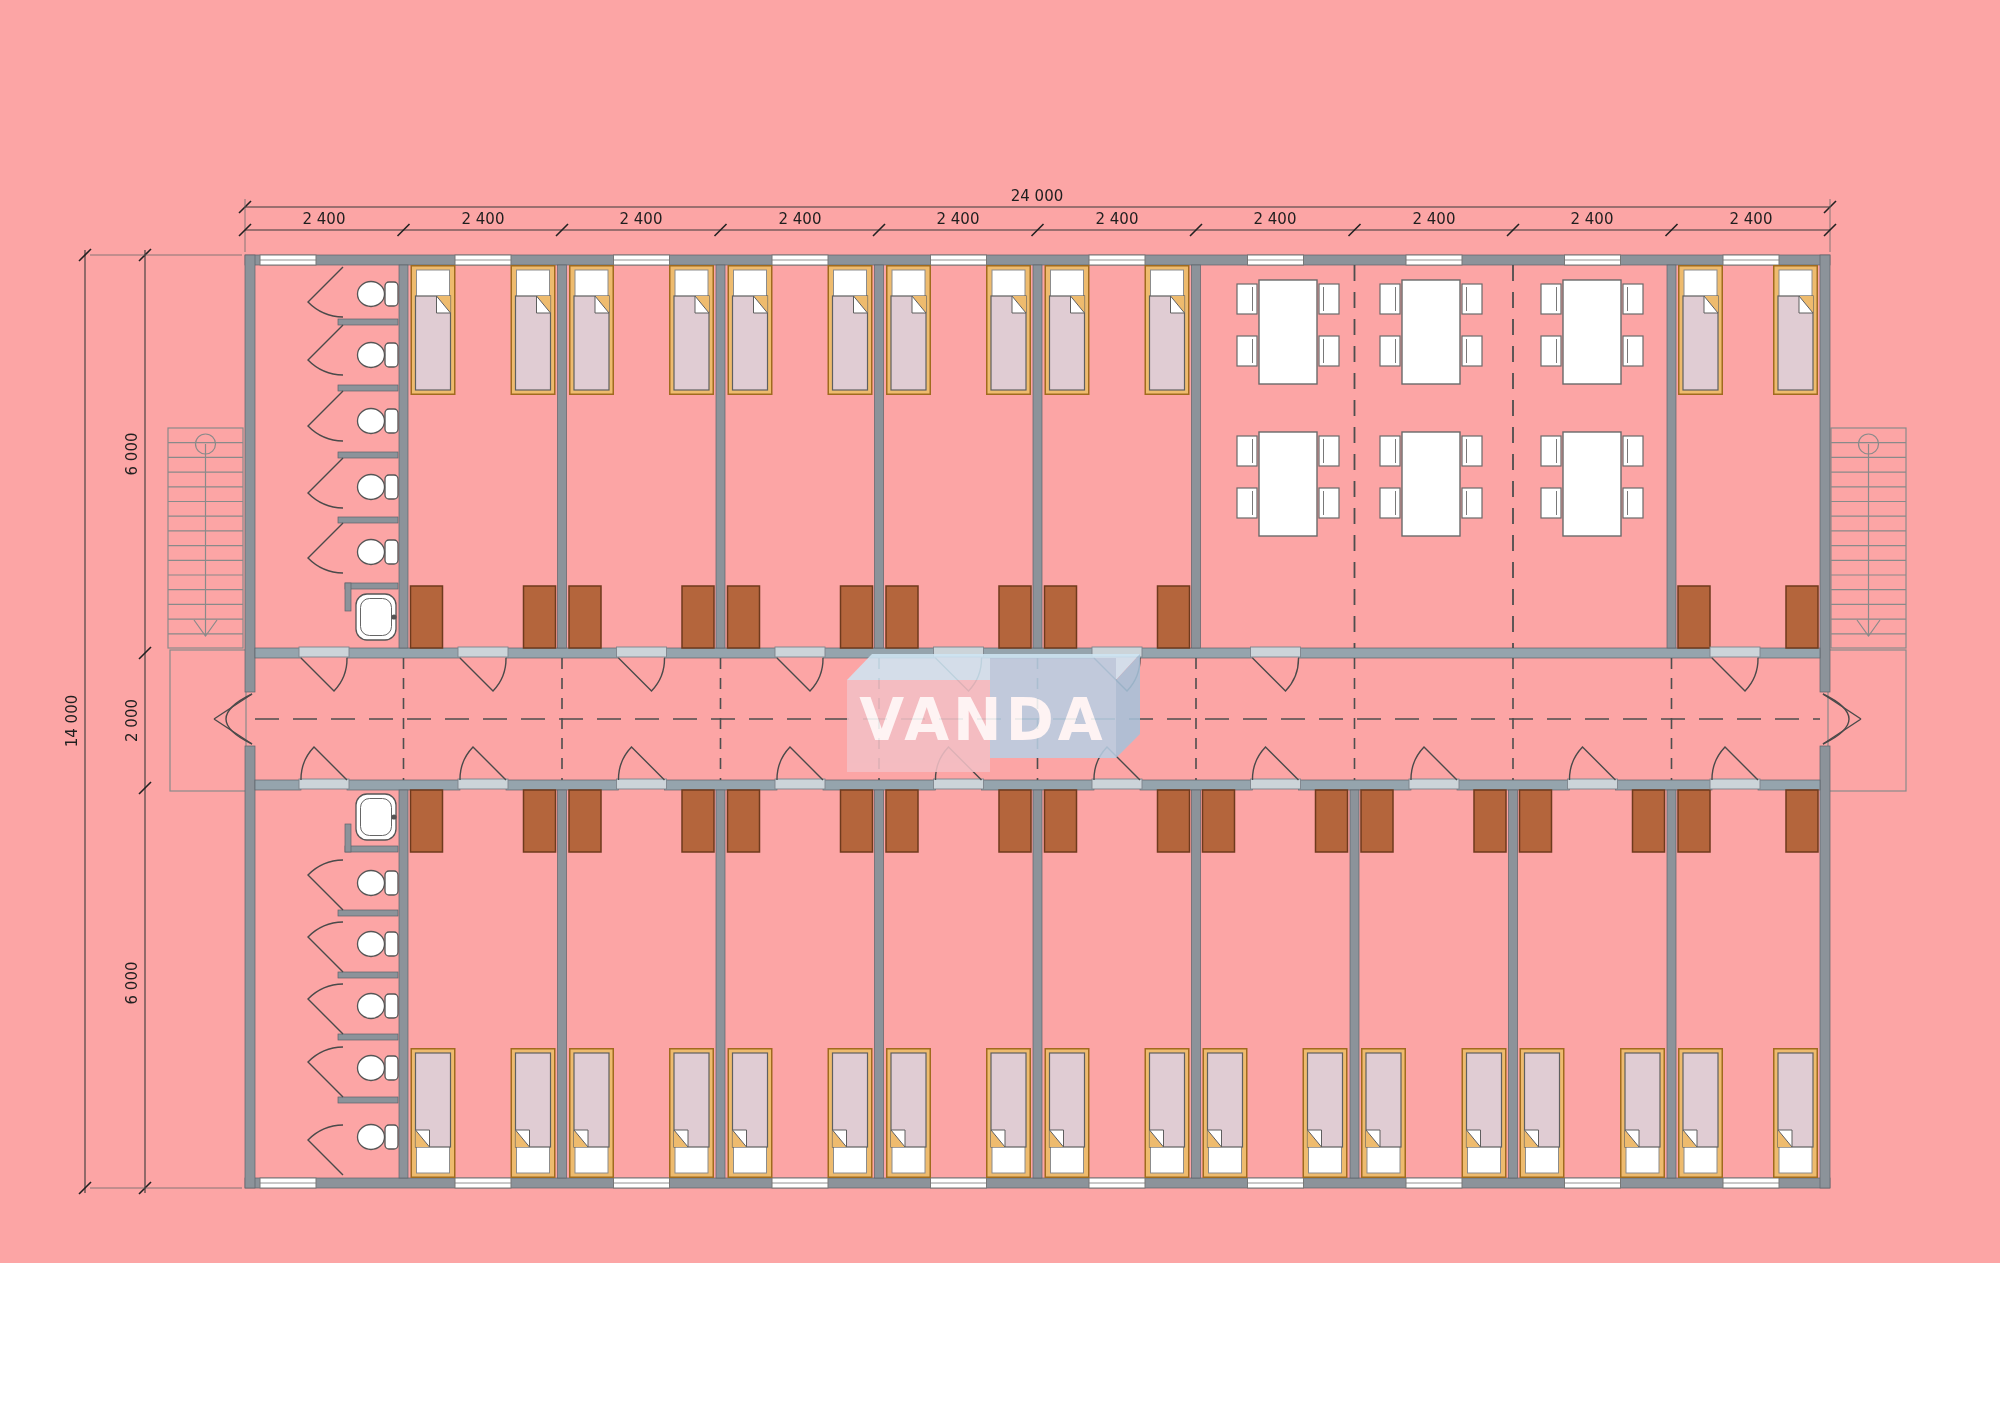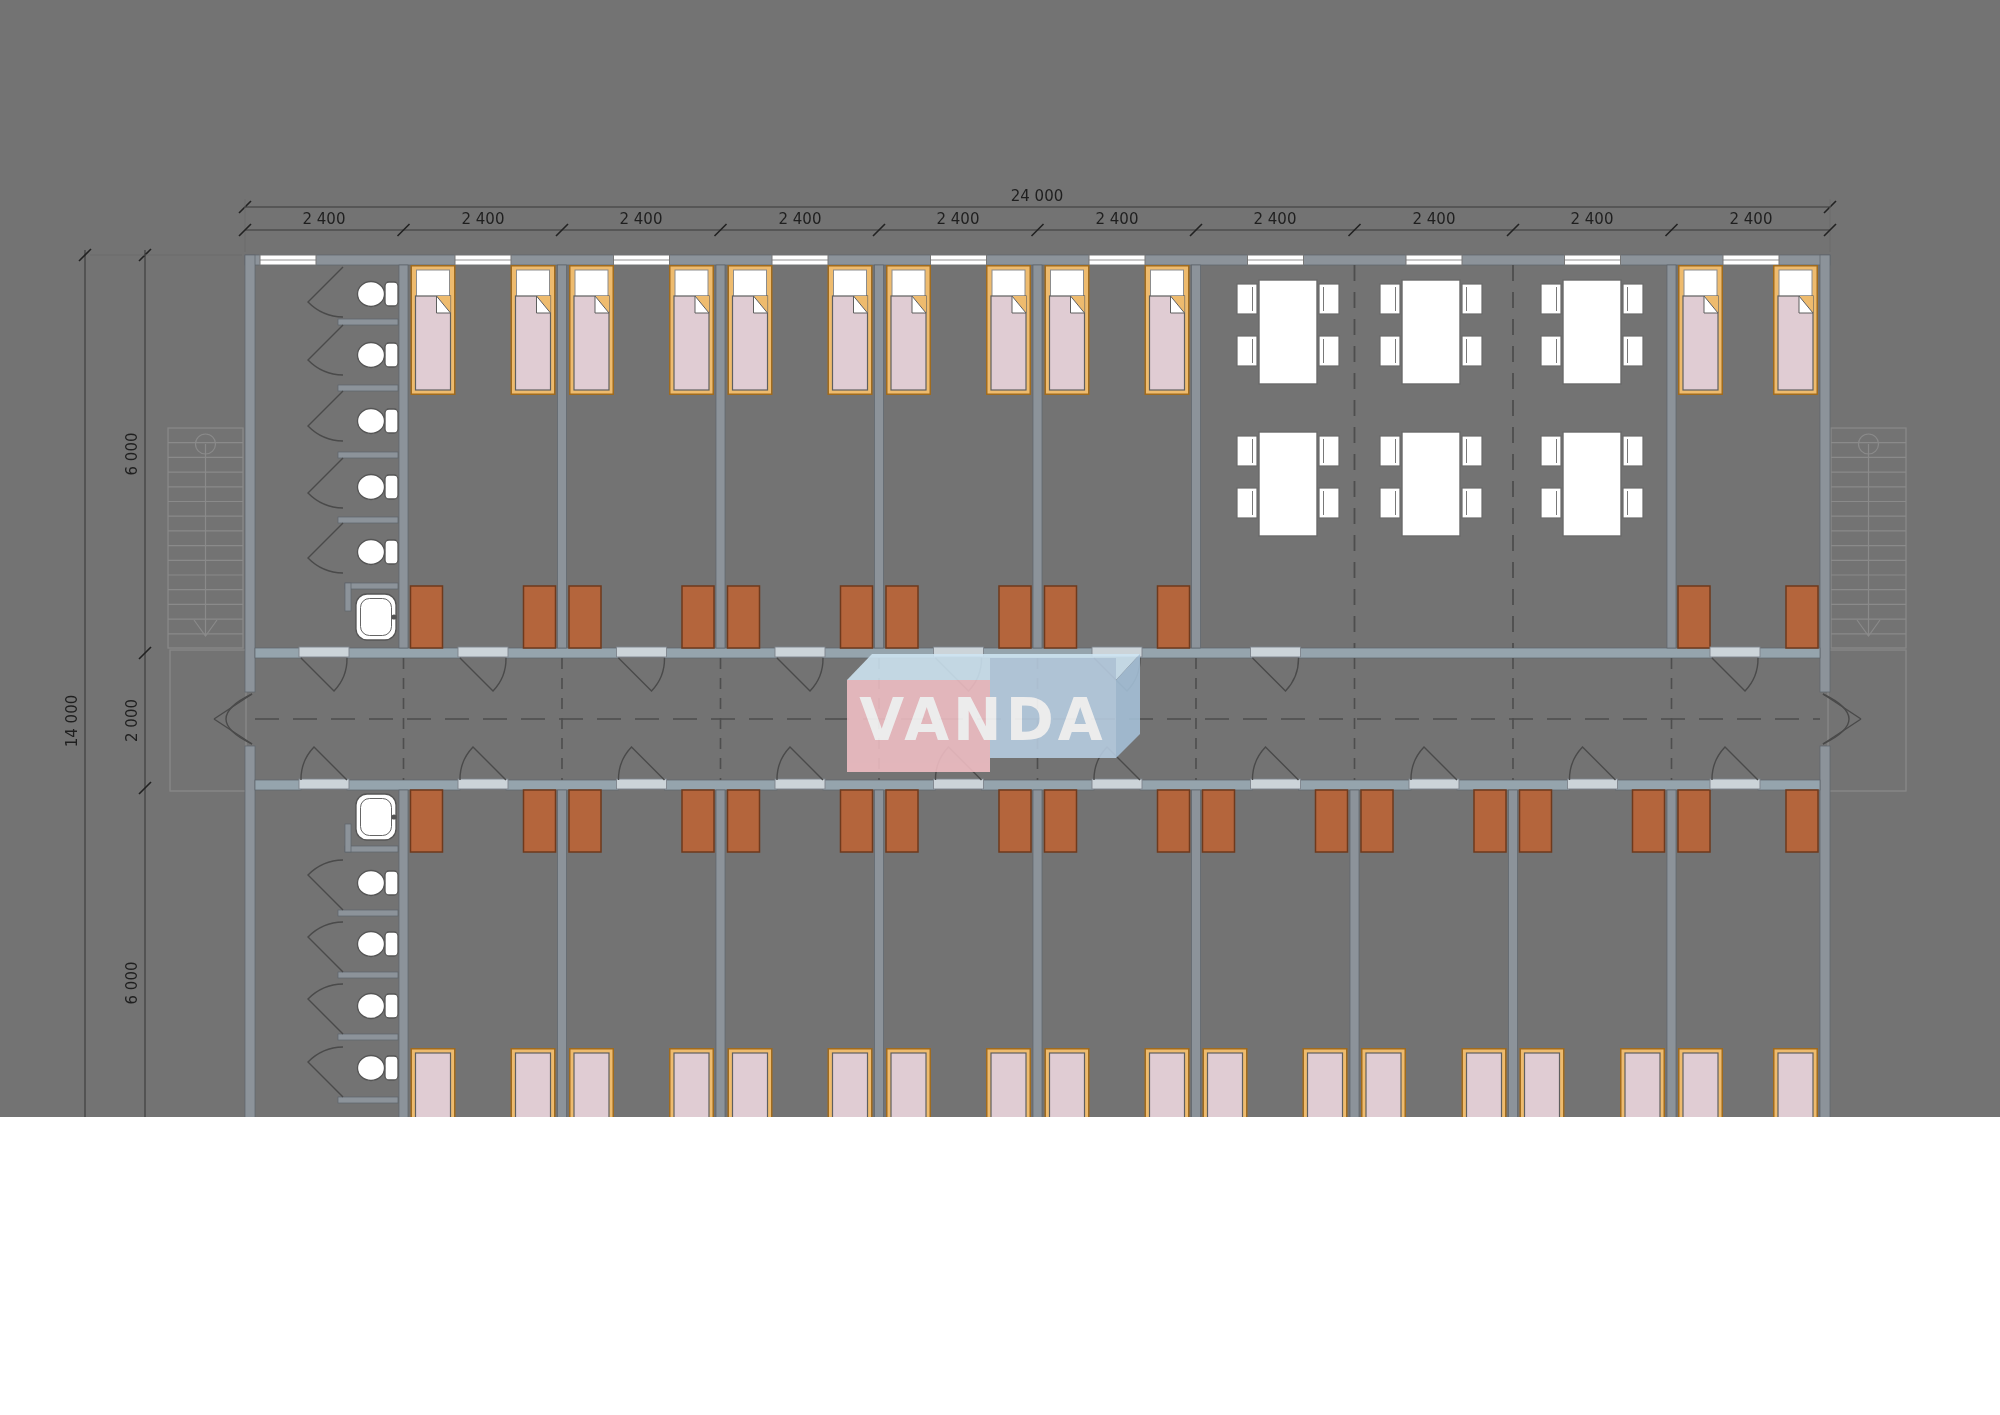--- a/index.html
+++ b/index.html
@@ -1,16 +1,16 @@
 <!DOCTYPE html>
 <html><head>
 <meta charset="utf-8">
 <style>
   html,body{margin:0;padding:0;background:#ffffff;}
-  .page{width:2000px;height:1117px;position:relative;background:#737373;overflow:hidden;}
+  .page{width:2000px;height:1263px;position:relative;background:#fca5a5;overflow:hidden;}
   svg{display:block;}
   svg text{font-family:"DejaVu Sans","Liberation Sans",sans-serif;}
   .dim-text{font-size:15px;fill:#1f1f1f;}
   .dim-line{stroke:#3a3a3a;stroke-width:1.1;fill:none;}
   .ext-line{stroke:#6b6b6b;stroke-width:0.8;fill:none;}
   .wall{fill:#8c939a;stroke:#5d646b;stroke-width:0.7;}
   .cwall{fill:#95a4ad;stroke:#5d646b;stroke-width:0.7;}
   .sill{fill:#ccd4d9;stroke:#7d848c;stroke-width:0.9;}
   .dash-center{stroke:#4e4e4e;stroke-width:1.7;stroke-dasharray:24 14;fill:none;}
   .dash-mod{stroke:#4e4e4e;stroke-width:1.6;stroke-dasharray:11 9;fill:none;}

